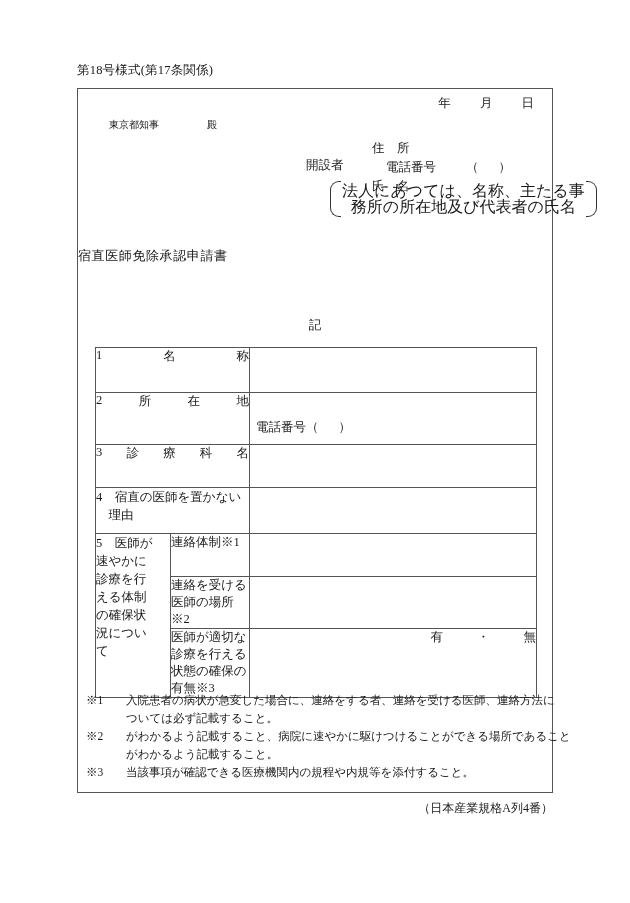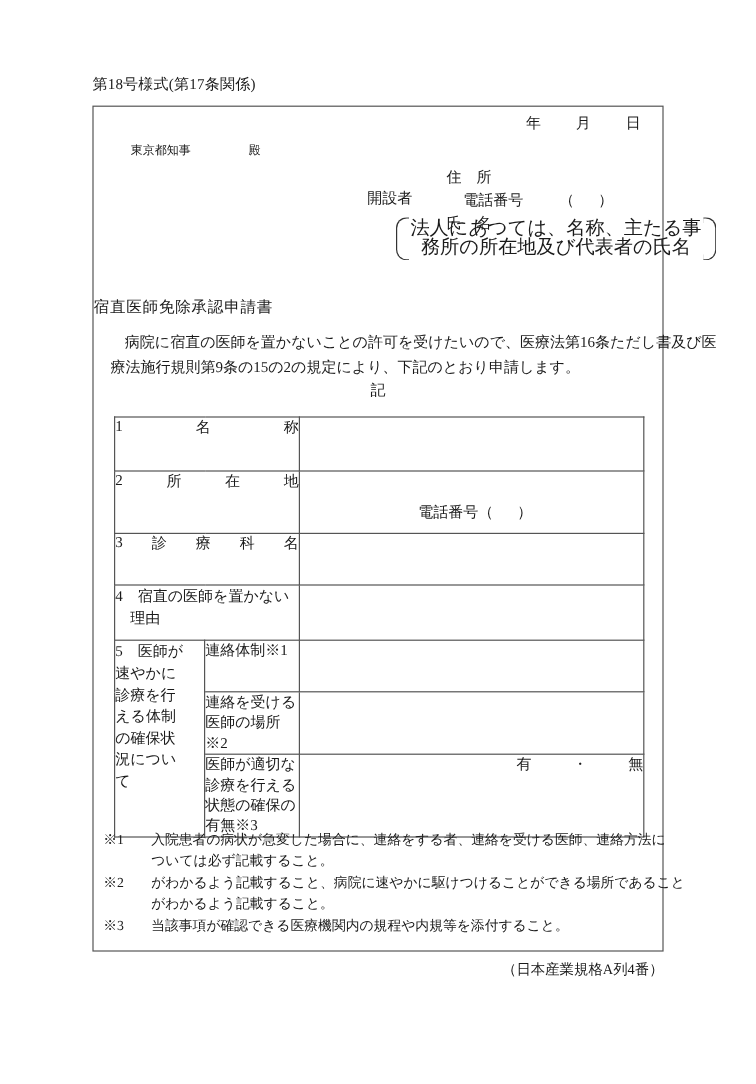--- a/index.html
+++ b/index.html
@@ -202,21 +202,20 @@
   }
   .lbl-justify > span { display: inline-block; }
 
   .lbl-wrap {
     line-height: 18px;
     white-space: pre-line;
   }
 
   .val-cell {
     padding: 0;
-    text-align: center;
   }
   .tel-in-cell {
     padding: 26px 0 8px 6px;
     white-space: nowrap;
   }
 
   .vert-label {
     padding: 8px 6px 8px 8px;
     line-height: 18px;
     white-space: pre-line;
@@ -304,24 +303,20 @@
         <div class="brk left"></div>
         <div class="note-lines">
           <div>法人にあつては、名称、主たる事</div>
           <div>務所の所在地及び代表者の氏名</div>
         </div>
         <div class="brk right"></div>
       </div>
 
       <div class="doc-title">宿直医師免除承認申請書</div>
 
-      <div class="body-para">
-        <div class="l1">病院に宿直の医師を置かないことの許可を受けたいので、医療法第16条ただし書及び医</div>
-        <div class="l2">療法施行規則第9条の15の2の規定により、下記のとおり申請します。</div>
-      </div>
 
       <div class="ki">記</div>
 
       <table class="form-table">
         <colgroup>
           <col style="width:75px">
           <col style="width:79px">
           <col style="width:287px">
         </colgroup>
         <tbody>

